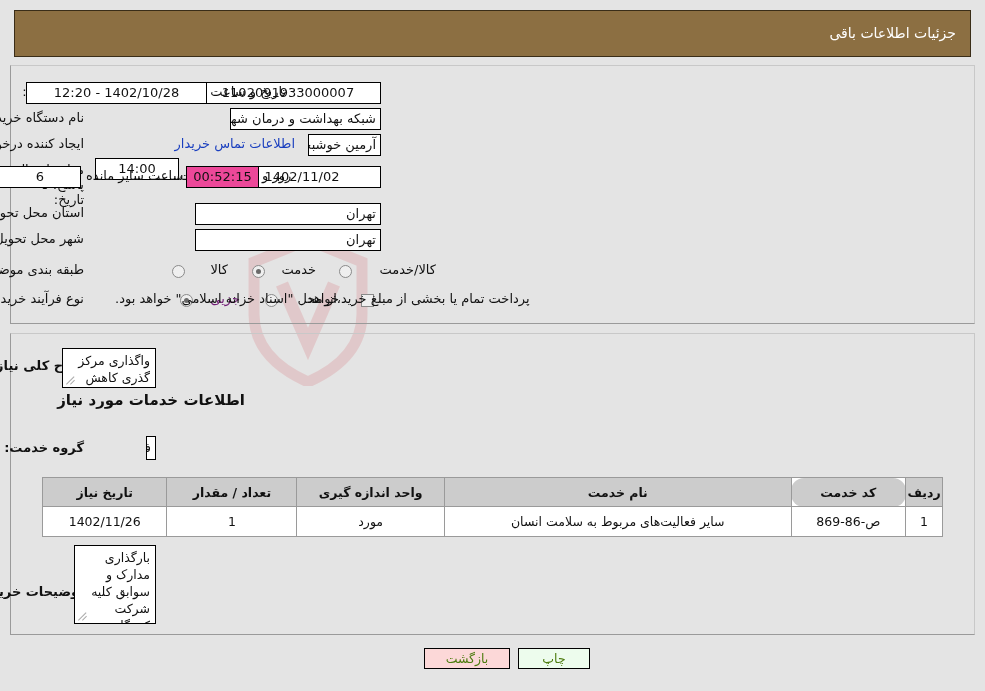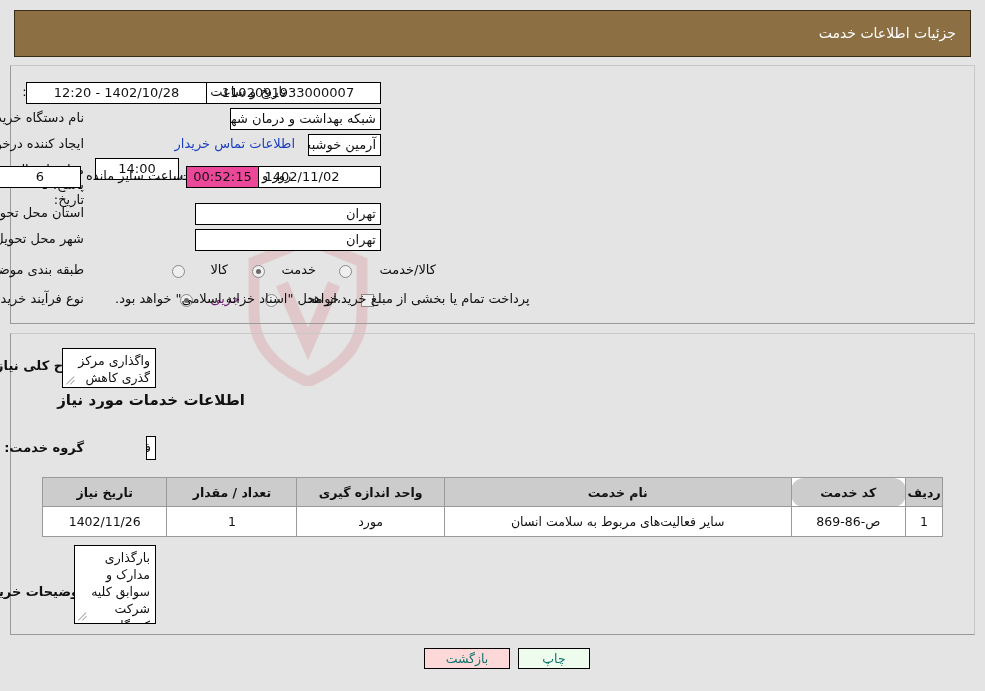--- a/index.html
+++ b/index.html
@@ -203,39 +203,39 @@
   .btn{
     position:absolute;
     height:21px;
     border:1px solid #000;
     box-sizing:border-box;
     font-size:12.5px;
     line-height:19px;
     text-align:center;
     cursor:pointer;
     z-index:3;
-    color:#0f766e;
+    color:#4d7c0f;
     font-family:"DejaVu Sans","Liberation Sans",sans-serif;
     padding:0;
   }
   #btn-print{left:518px;top:648px;width:72px;background:#edfced;}
   #btn-back{left:424px;top:648px;width:86px;background:#fcd8d8;}
 </style>
 </head>
 <body>
 
 <div id="watermark">
   <svg id="wm-shield" viewBox="0 0 120 150">
     <path d="M60 4 L114 26 L114 78 Q114 122 60 146 Q6 122 6 78 L6 26 Z" fill="none" stroke="#d98b90" stroke-width="11"></path>
     <path d="M34 48 L60 108 L86 48" fill="none" stroke="#d98b90" stroke-width="13"></path>
   </svg>
 </div>
 
 <div id="hdr">
-  <div id="hdr-title">جزئیات اطلاعات خدمت</div>
+  <div id="hdr-title">جزئیات اطلاعات باقی</div>
 </div>
 
 <div id="panel-top" class="panel"></div>
 
 <div class="lbl" style="right:901px;top:84px;">شماره نیاز:</div>
 <div class="fld" style="right:604px;top:82px;width:186px;">1102091933000007</div>
 <div class="lbl" style="right:699px;top:84px;">تاریخ و ساعت اعلان عمومی:</div>
 <div class="fld" style="right:778px;top:82px;width:181px;left:105px;">1402/10/28 - 12:20</div>
 
 <div class="lbl" style="right:901px;top:110px;">نام دستگاه خریدار:</div>

